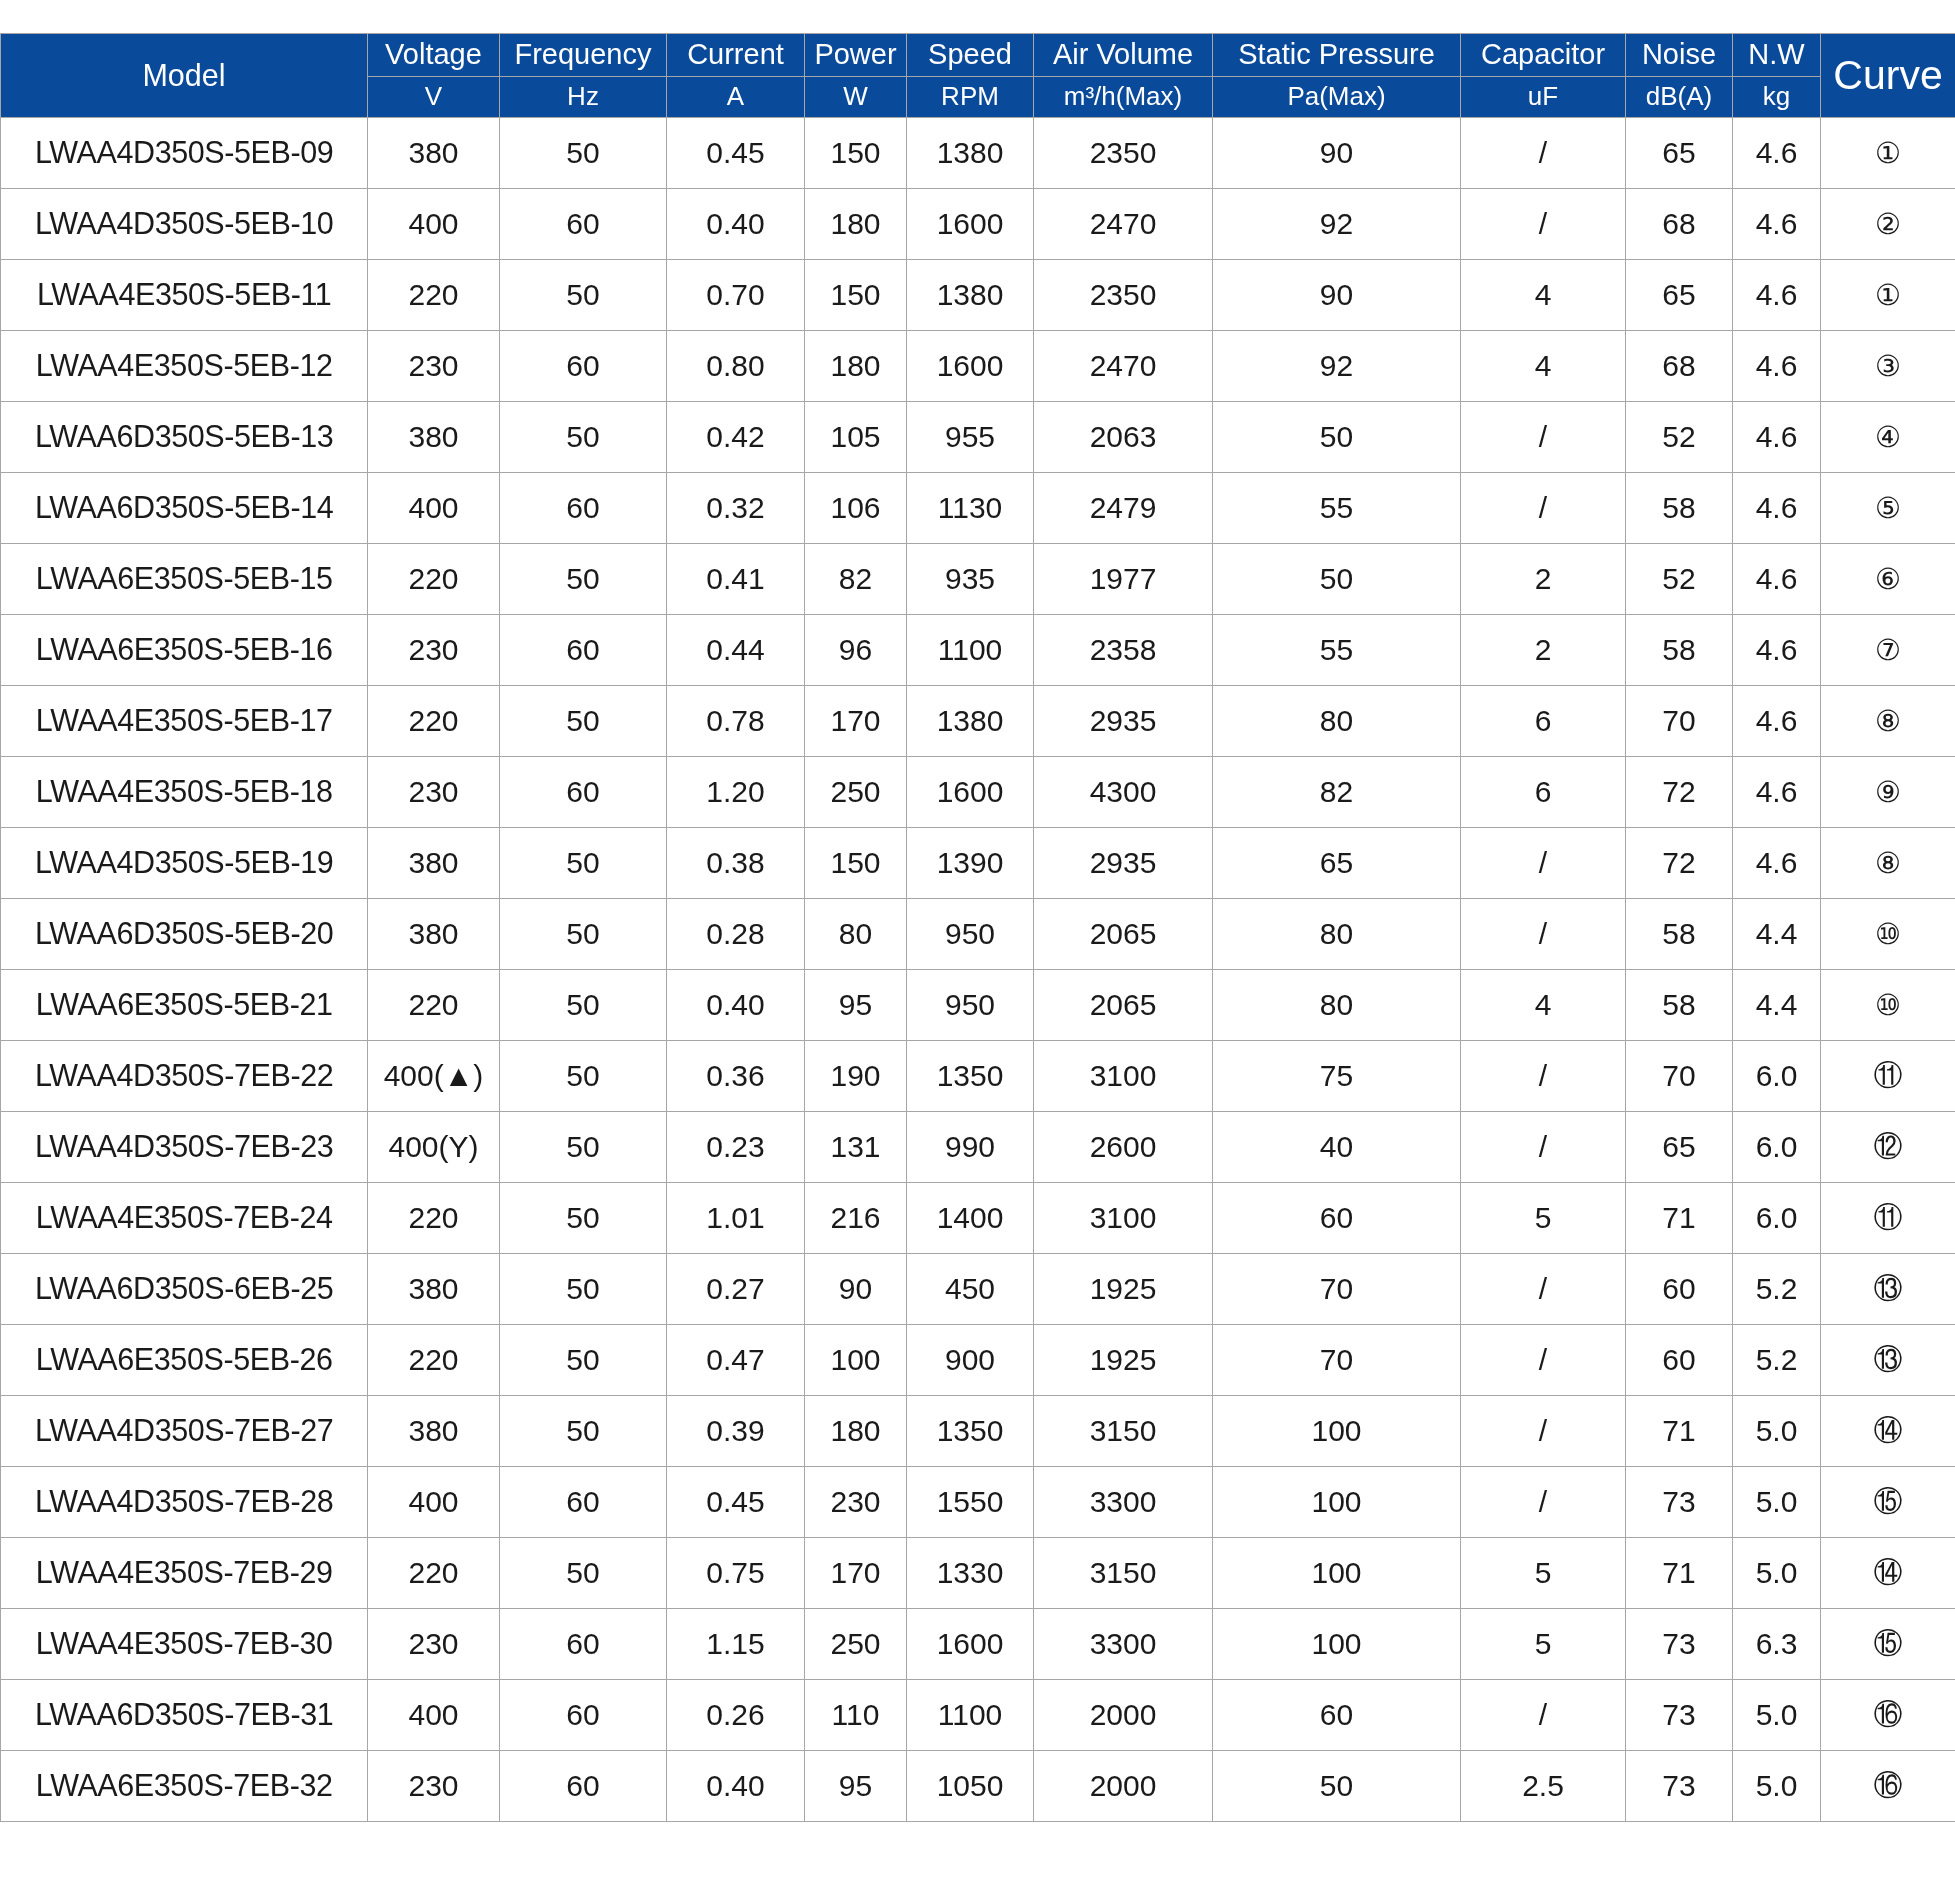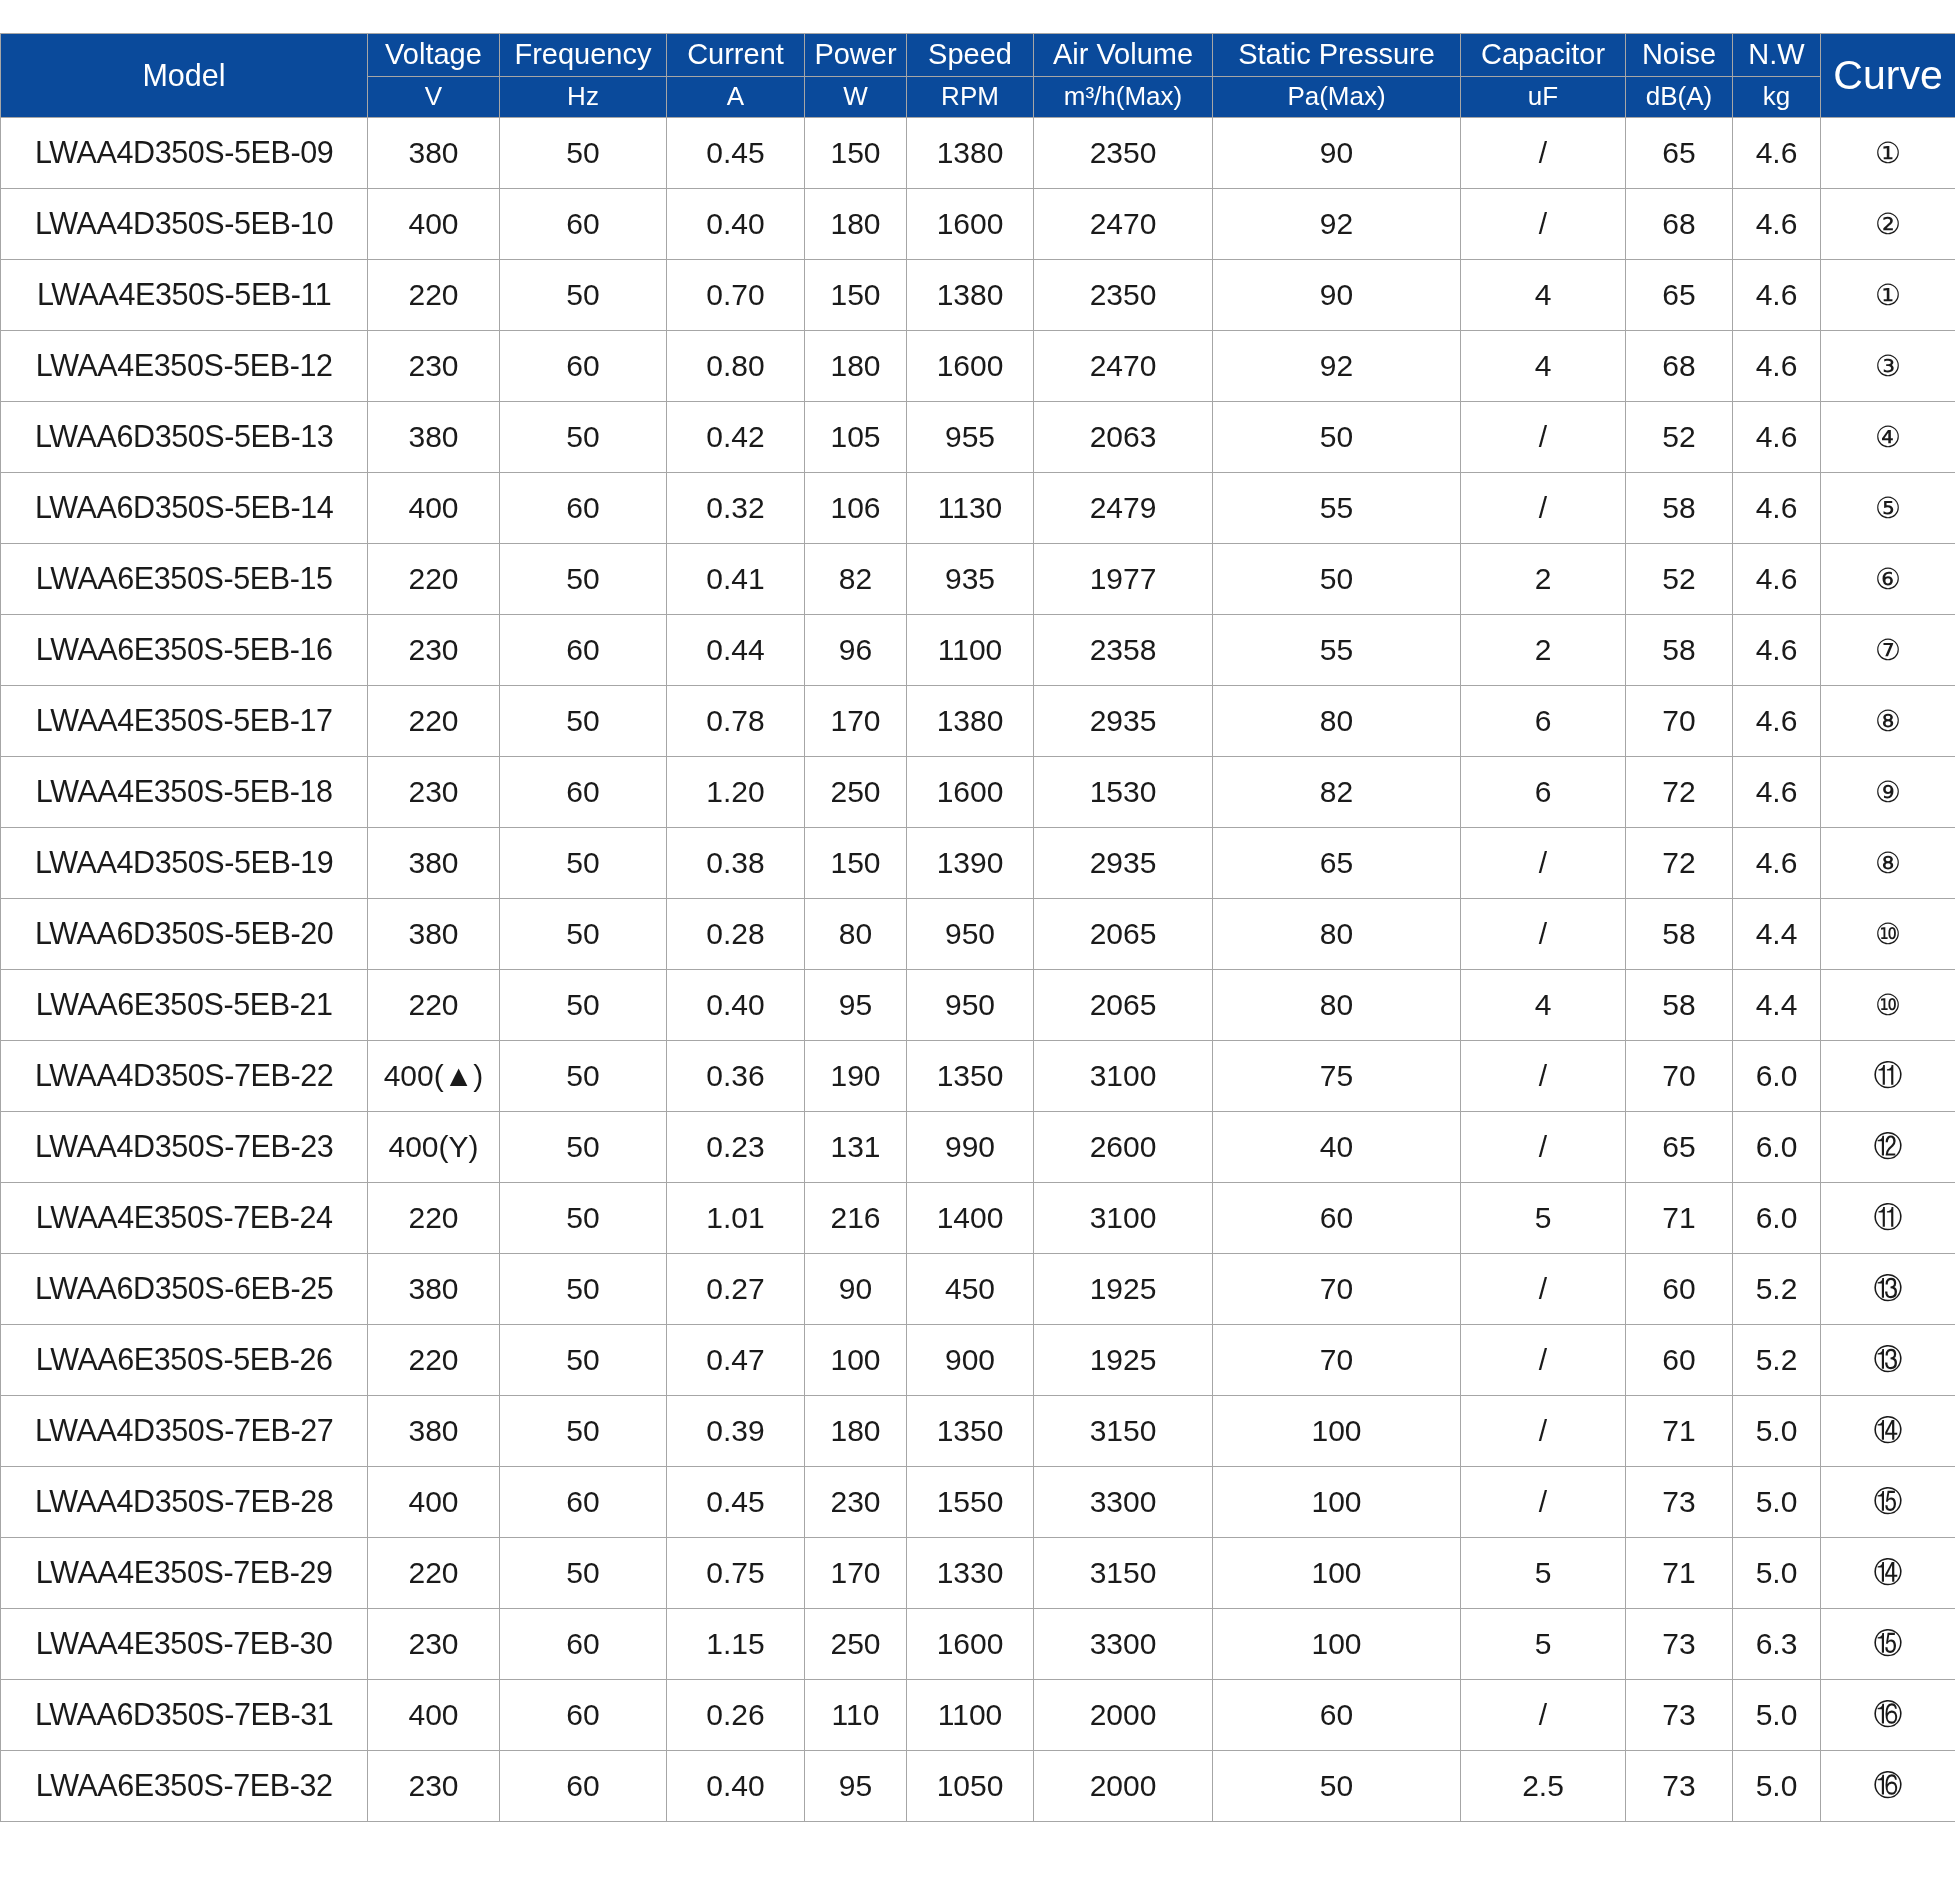--- a/index.html
+++ b/index.html
@@ -275,21 +275,21 @@
           <td>4.6</td>
           <td class="curve">⑧</td>
         </tr>
         <tr>
           <td class="model">LWAA4E350S-5EB-18</td>
           <td>230</td>
           <td>60</td>
           <td>1.20</td>
           <td>250</td>
           <td>1600</td>
-          <td>1530</td>
+          <td>4300</td>
           <td>82</td>
           <td>6</td>
           <td>72</td>
           <td>4.6</td>
           <td class="curve">⑨</td>
         </tr>
         <tr>
           <td class="model">LWAA4D350S-5EB-19</td>
           <td>380</td>
           <td>50</td>

